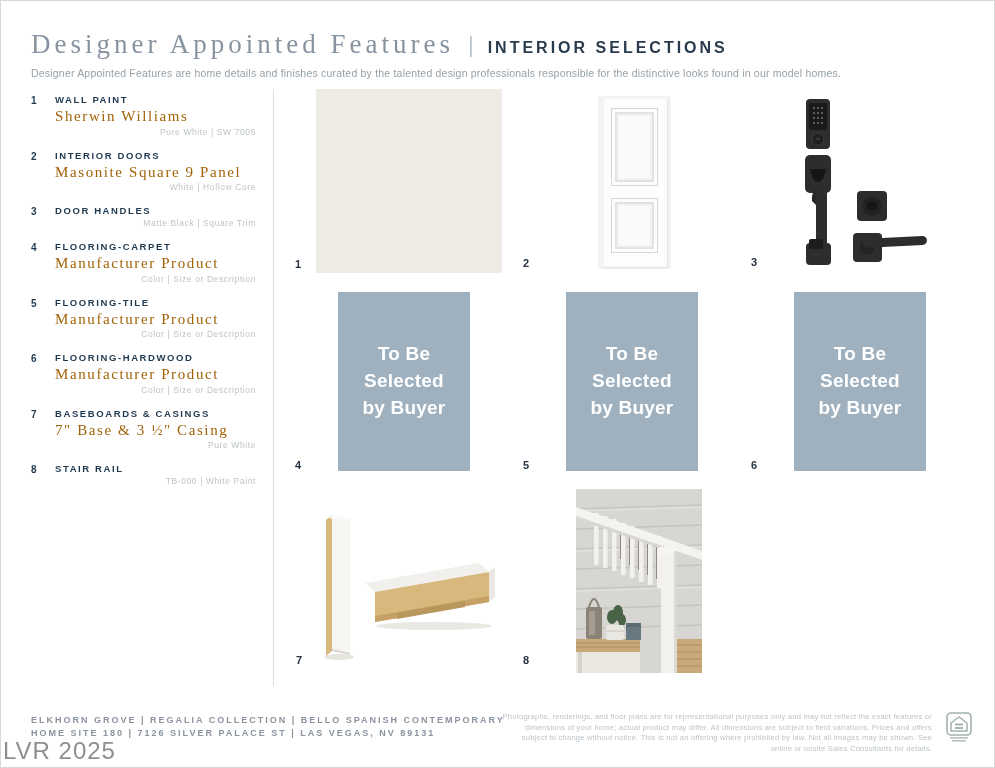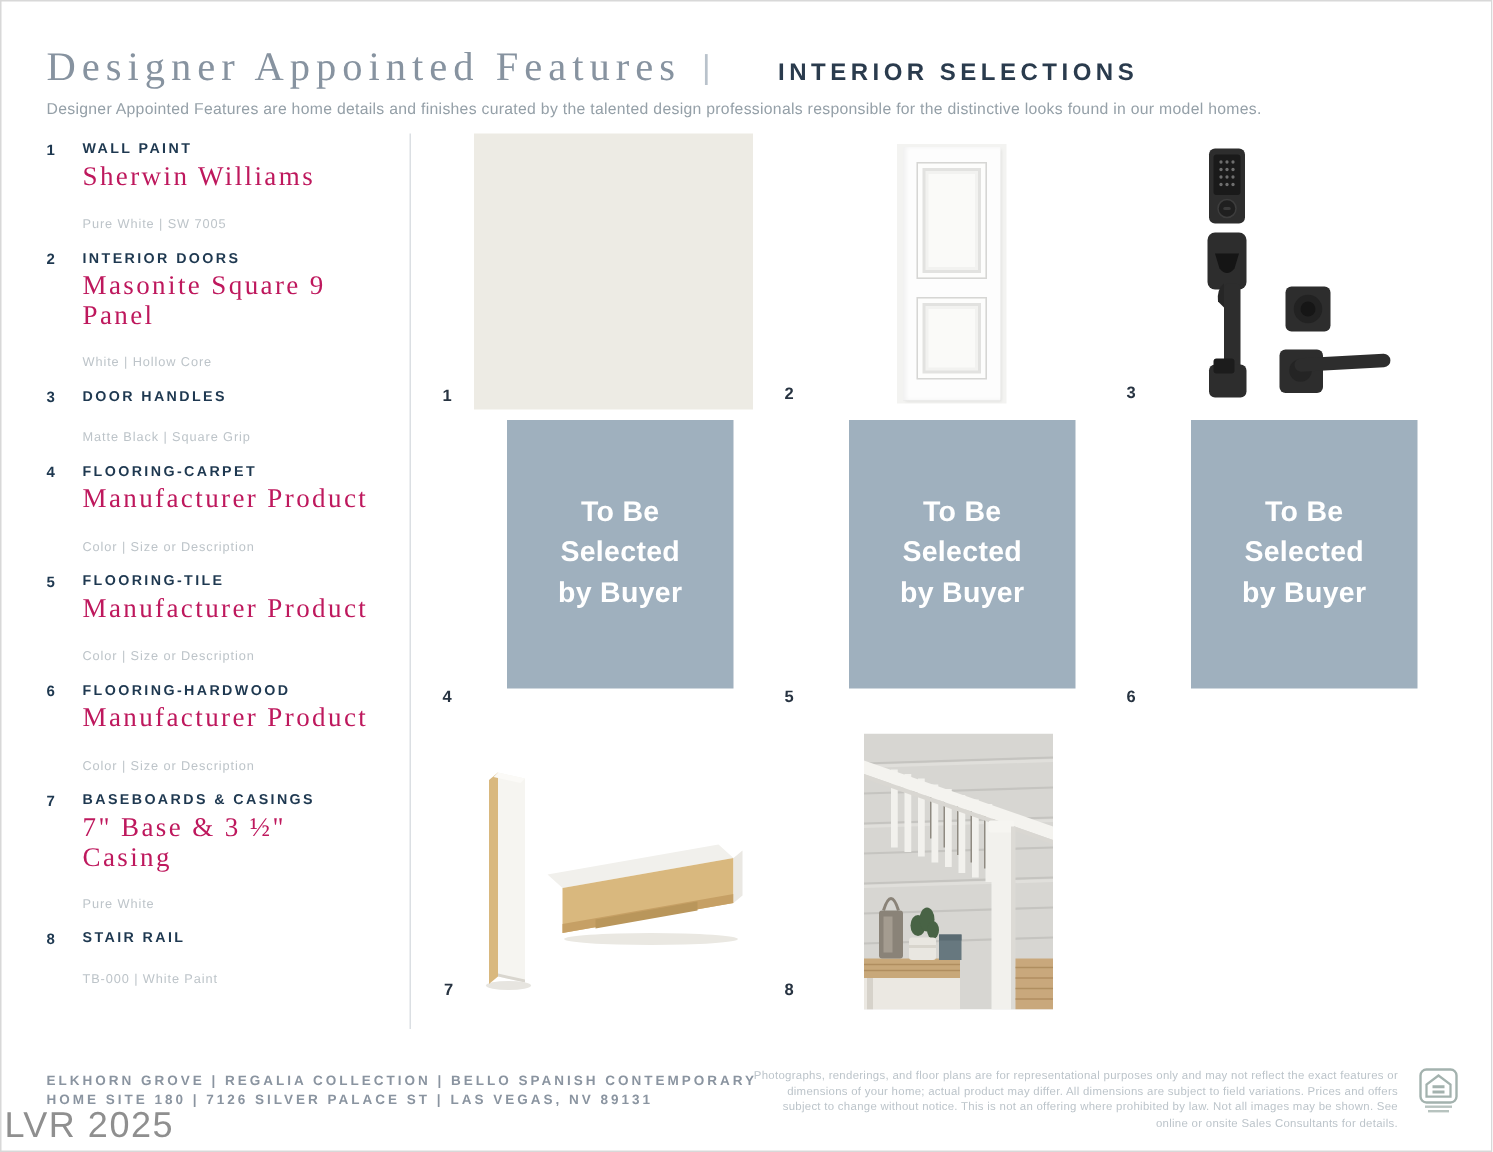--- a/index.html
+++ b/index.html
@@ -12,35 +12,35 @@
 
   
   .header { position:absolute; left:30px; top:28px; }
   .title-row { display:flex; align-items:baseline; gap:14px; }
   .title-serif {
     font-family:"Liberation Serif", serif; font-size:27px; font-weight:400;
     letter-spacing:4px; color:#8793a0;
   }
   .title-sep { color:#b9c2cb; font-size:22px; font-weight:300; transform:translateY(-1px); }
   .title-caps {
-    font-size:16px; font-weight:600; letter-spacing:3px; color:#2a3b4d;margin-left:31px;
+    font-size:16px; font-weight:600; letter-spacing:3px; color:#2a3b4d;
   }
   .subtitle { margin-top:7px; font-size:10.5px; color:#95a0a8; letter-spacing:0.2px; }
 
   
   .sidebar { position:absolute; left:30px; top:93px; width:225px; }
   .sb-item { display:flex; margin-bottom:13px; }
   .sb-num { width:24px; flex:none; font-size:10px; font-weight:700; color:#1e3850; padding-top:1px; }
   .sb-body { width:201px; }
   .sb-heading { font-size:9.5px; font-weight:700; letter-spacing:1.6px; color:#1e3850; }
   .sb-name {
-    font-family:"Liberation Serif", serif; font-size:18px; letter-spacing:1.6px;
-    color:#be185d; line-height:1.1; margin-top:3px;
-  }
-  .sb-detail { font-size:8.5px; color:#bdc4c9; letter-spacing:0.6px; margin-top:16px; }
+    font-family:"Liberation Serif", serif; font-size:15px; letter-spacing:1.6px;
+    color:#a16207; line-height:1.1; margin-top:3px;
+  }
+  .sb-detail { font-size:8.5px; color:#bdc4c9; letter-spacing:0.6px; margin-top:2px;text-align:right; }
 
   .v-divider { position:absolute; left:272px; top:88px; width:1px; height:597px; background:#dbdfe3; }
 
   
   .cell-num { position:absolute; font-size:11px; font-weight:700; color:#273341; }
   .swatch { position:absolute; left:315px; top:88px; width:186px; height:184px; background:#edebe4; }
 
   .door-wrap { position:absolute; left:597px; top:95px; width:73px; height:173px; background:#f3f3f1; }
   .door {
     position:absolute; left:4px; top:2px; right:4px; bottom:2px; background:#fdfdfd;
@@ -49,21 +49,21 @@
   .door-panel {
     position:absolute; left:9px; right:9px; border:1px solid #d6d6d4; background:#fafaf8;
     box-shadow:inset 0 0 0 3px #fdfdfc, inset 0 0 0 5px #e2e2e0, inset 0 0 0 7px #f2f2f0;
   }
   .door-panel.top { top:10px; height:78px; }
   .door-panel.bottom { top:100px; height:55px; }
 
   .hardware { position:absolute; left:788px; top:92px; width:155px; height:175px; }
 
   .tbd-box {
-    position:absolute; top:279px; width:151px; height:179px; background:#9fb0be;
+    position:absolute; top:291px; width:132px; height:179px; background:#9fb0be;
     display:flex; align-items:center; justify-content:center; text-align:center;
   }
   .tbd-text { color:#ffffff; font-size:19px; font-weight:700; line-height:1.42; letter-spacing:0.2px; }
   .tbd-4 { left:337px; } .tbd-5 { left:565px; } .tbd-6 { left:793px; }
 
   .baseboards { position:absolute; left:318px; top:505px; width:180px; height:158px; }
   .stair { position:absolute; left:575px; top:488px; width:126px; height:184px; }
 
   
   .footer-left { position:absolute; left:30px; top:713px; }
@@ -105,21 +105,21 @@
       <div class="sb-body">
         <div class="sb-heading">INTERIOR DOORS</div>
         <div class="sb-name">Masonite Square 9 Panel</div>
         <div class="sb-detail">White  |  Hollow Core</div>
       </div>
     </div>
     <div class="sb-item">
       <div class="sb-num">3</div>
       <div class="sb-body">
         <div class="sb-heading">DOOR HANDLES</div>
-        <div class="sb-detail">Matte Black  |  Square Grip</div>
+        <div class="sb-detail">Matte Black  |  Square Trim</div>
       </div>
     </div>
     <div class="sb-item">
       <div class="sb-num">4</div>
       <div class="sb-body">
         <div class="sb-heading">FLOORING-CARPET</div>
         <div class="sb-name">Manufacturer Product</div>
         <div class="sb-detail">Color  |  Size or Description</div>
       </div>
     </div>

